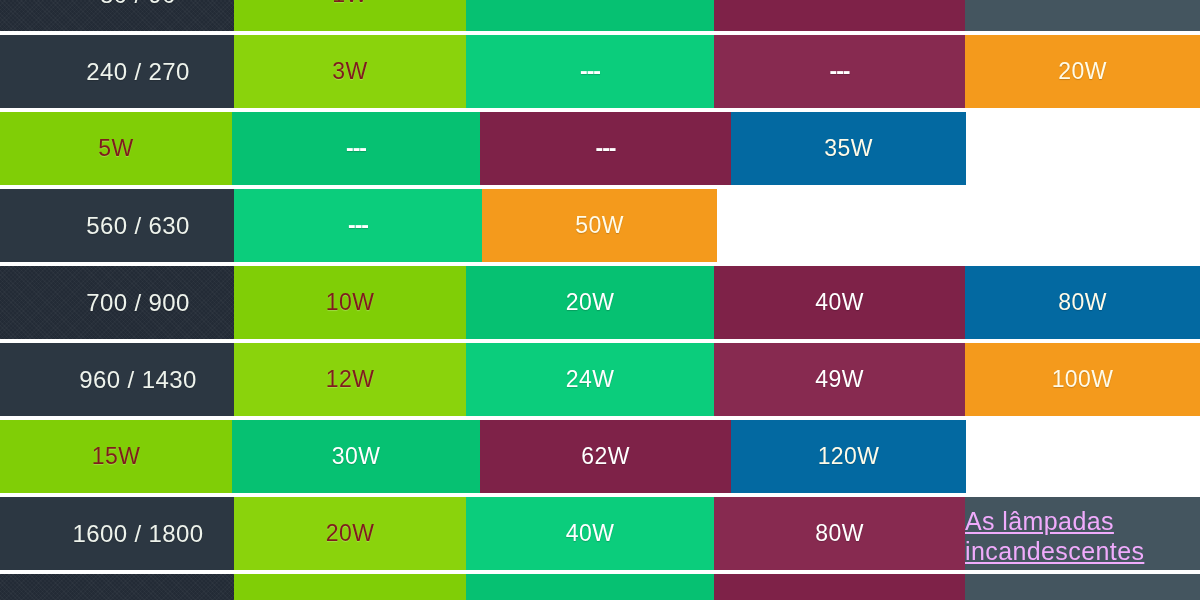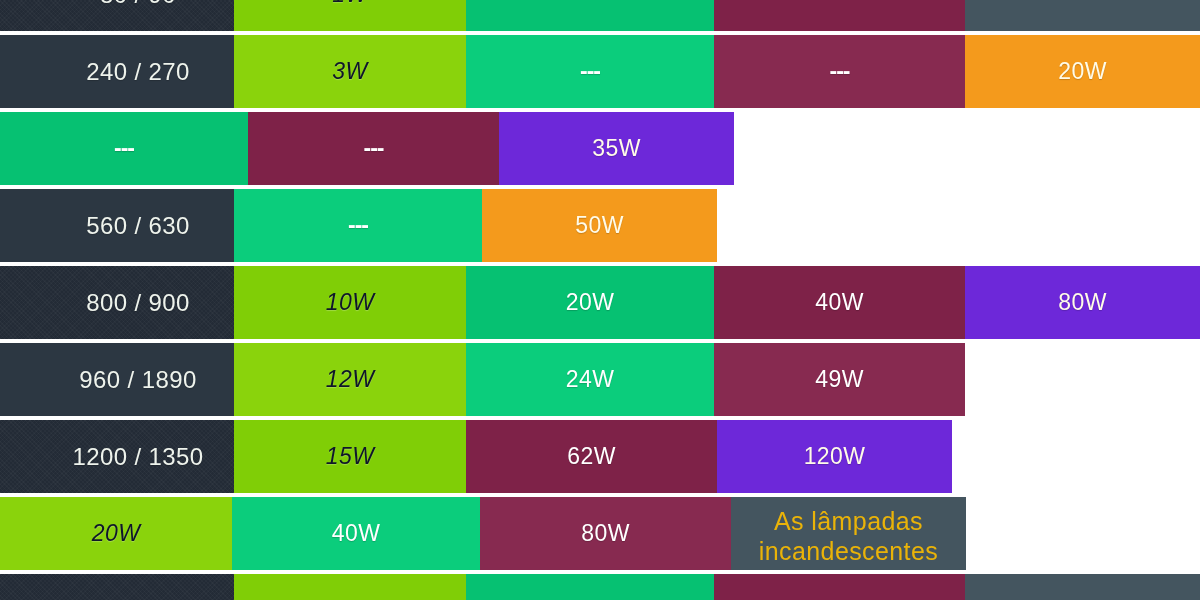--- a/index.html
+++ b/index.html
@@ -45,27 +45,27 @@
   
   .c-lumens { width:234px; }
   .c-led    { width:232px; }
   .c-cfl    { width:248px; }
   .c-halo   { width:251px; }
   .c-inc    { width:235px; }
 
   
   .c-lumens { background:#232b36; }
   .row.alt .c-lumens { background:#2c3742; }
-  .c-led  { background:#80ce06; color:#0f172a; text-shadow:0 1px 1px rgba(255,255,255,0.25);font-style:italic; }
+  .c-led  { background:#80ce06; color:#7f1d1d; text-shadow:0 1px 1px rgba(255,255,255,0.25); }
   .row.alt .c-led { background:#8ad30c; }
   .c-cfl  { background:#06c172; }
   .row.alt .c-cfl { background:#0bcd7c; }
   .c-halo { background:#7e2248; }
   .row.alt .c-halo { background:#872a50; }
-  .c-inc  { background:#6d28d9; color:#fffbe8; }
+  .c-inc  { background:#0369a1; color:#fffbe8; }
   .row.alt .c-inc { background:#f49a1c; }
 
   
   .c-inc.slate {
     background:#44555f;
     color:#ffffff;
     text-shadow:none;
   }
 
   
@@ -88,25 +88,25 @@
     color:#ffffff;
     display:flex;
     align-items:flex-start;
     justify-content:center;
     padding-top:9px;
   }
   .note-text {
     font-family:"Liberation Sans", sans-serif;
     font-size:25px;
     line-height:30px;
-    text-align:center;
-    color:#eab308;
+    color:#f0abfc;
     text-shadow:none;
     white-space:normal;
     width:100%;
+    text-decoration:underline;
   }
 </style>
 </head>
 <body>
 
 <div id="table-wrap">
   <div id="table-inner">
 
     <div class="row">
       <div class="cell c-lumens">
@@ -138,20 +138,23 @@
         </div>
       <div class="cell c-halo">
           <span class="dash">---</span>
         </div>
       <div class="cell c-inc">
           <span>20W</span>
         </div>
     </div>
 
     <div class="row">
+      <div class="cell c-led">
+          <span>5W</span>
+        </div>
       <div class="cell c-cfl">
           <span class="dash">---</span>
         </div>
       <div class="cell c-halo">
           <span class="dash">---</span>
         </div>
       <div class="cell c-inc">
           <span>35W</span>
         </div>
     </div>
@@ -163,67 +166,73 @@
       <div class="cell c-cfl">
           <span class="dash">---</span>
         </div>
       <div class="cell c-inc">
           <span>50W</span>
         </div>
     </div>
 
     <div class="row">
       <div class="cell c-lumens">
-          <span class="txt">800 / 900</span>
+          <span class="txt">700 / 900</span>
         </div>
       <div class="cell c-led">
           <span>10W</span>
         </div>
       <div class="cell c-cfl">
           <span>20W</span>
         </div>
       <div class="cell c-halo">
           <span>40W</span>
         </div>
       <div class="cell c-inc">
           <span>80W</span>
         </div>
     </div>
 
     <div class="row alt">
       <div class="cell c-lumens">
-          <span class="txt">960 / 1890</span>
+          <span class="txt">960 / 1430</span>
         </div>
       <div class="cell c-led">
           <span>12W</span>
         </div>
       <div class="cell c-cfl">
           <span>24W</span>
         </div>
       <div class="cell c-halo">
           <span>49W</span>
         </div>
-    </div>
-
-    <div class="row">
-      <div class="cell c-lumens">
-          <span class="txt">1200 / 1350</span>
-        </div>
+      <div class="cell c-inc">
+          <span>100W</span>
+        </div>
+    </div>
+
+    <div class="row">
       <div class="cell c-led">
           <span>15W</span>
         </div>
+      <div class="cell c-cfl">
+          <span>30W</span>
+        </div>
       <div class="cell c-halo">
           <span>62W</span>
         </div>
       <div class="cell c-inc">
           <span>120W</span>
         </div>
     </div>
 
     <div class="row alt">
+      <div class="cell c-lumens">
+          <span class="txt">1600 / 1800</span>
+        </div>
       <div class="cell c-led">
           <span>20W</span>
         </div>
       <div class="cell c-cfl">
           <span>40W</span>
         </div>
       <div class="cell c-halo">
           <span>80W</span>
         </div>
       <div class="cell note-cell">

